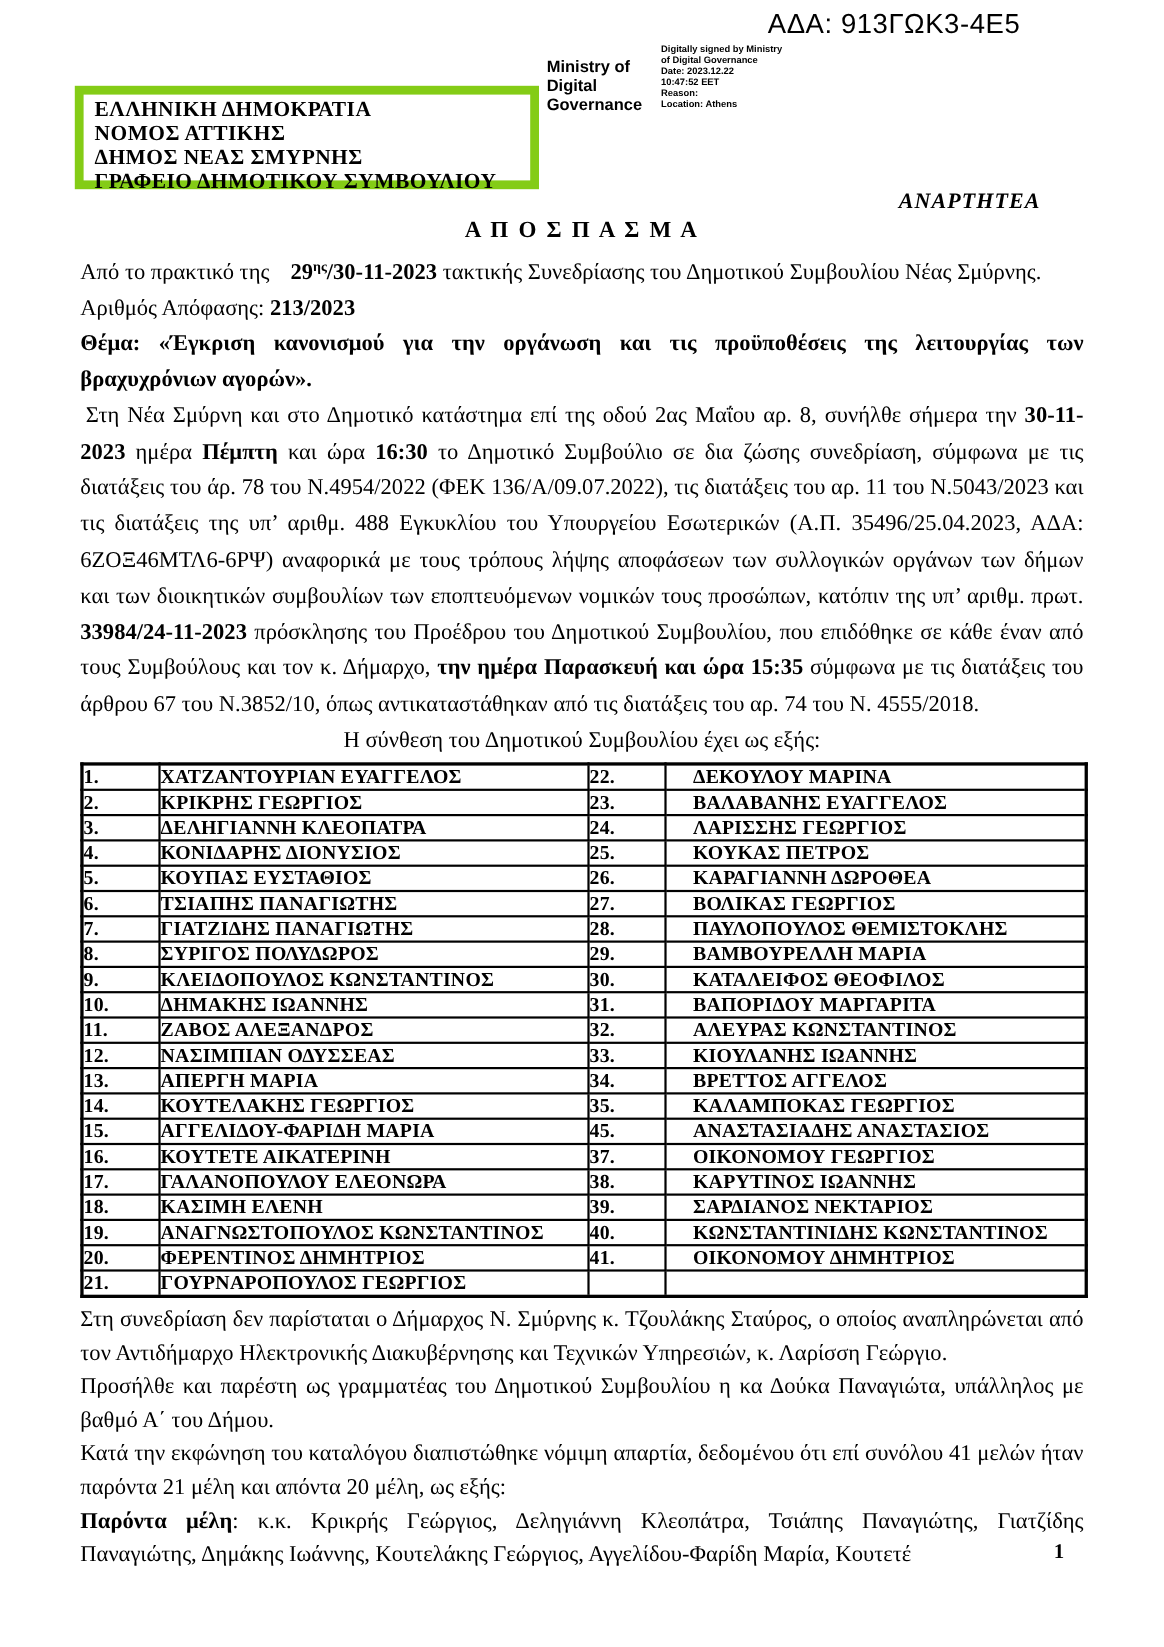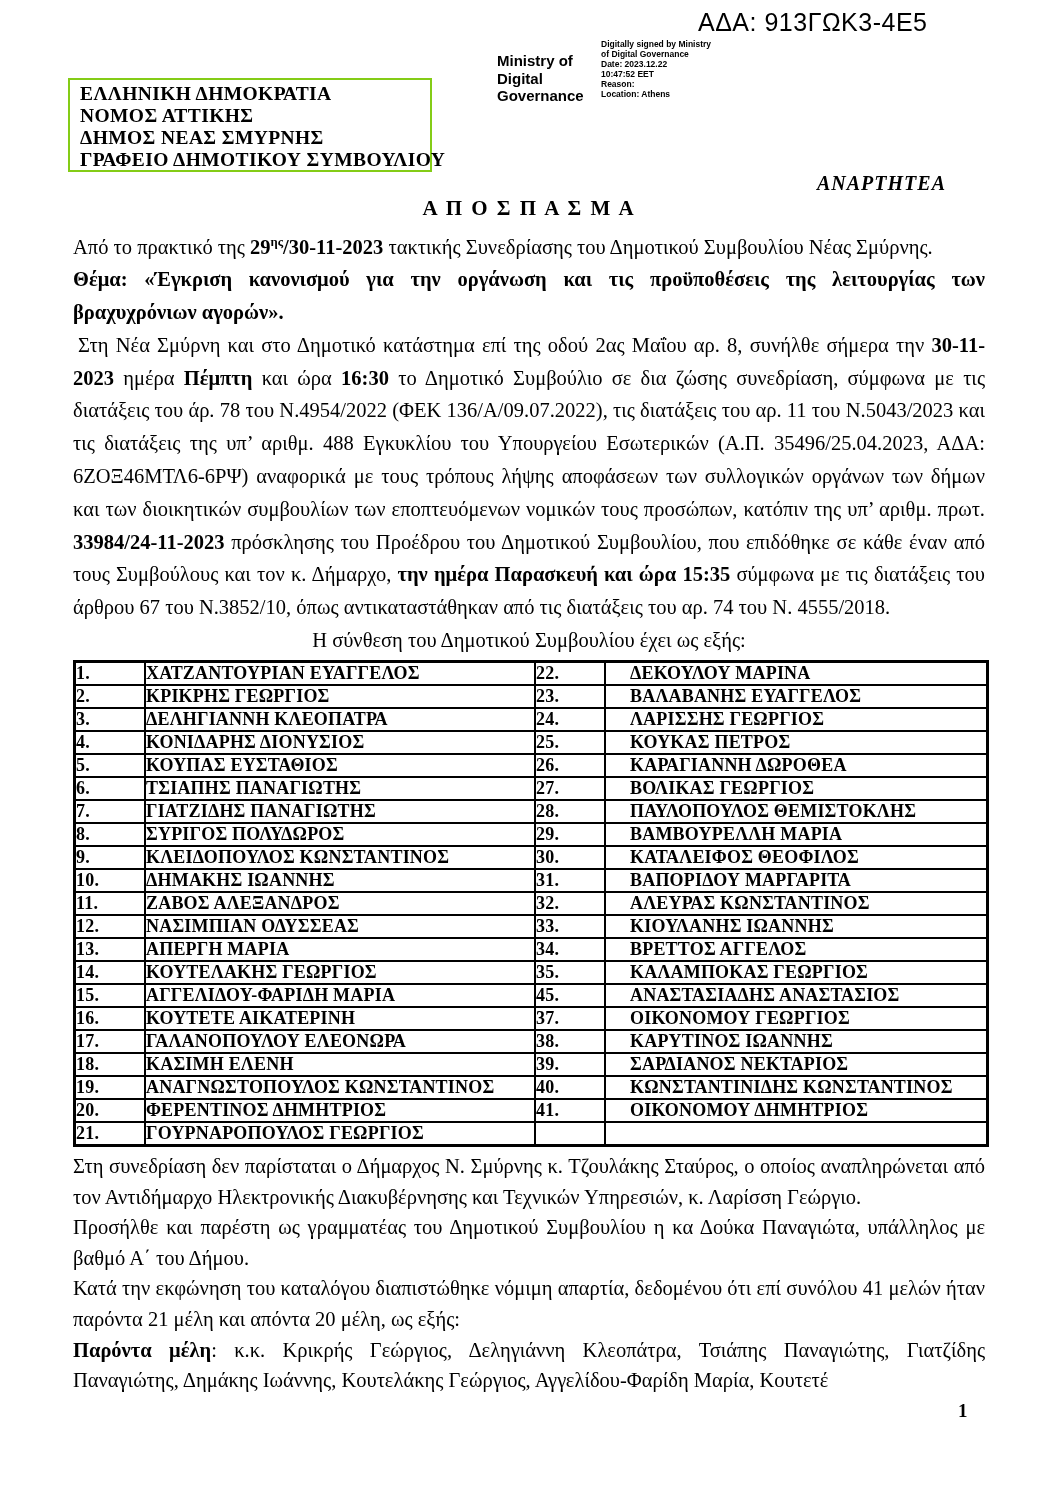--- a/index.html
+++ b/index.html
@@ -10,22 +10,22 @@
   }
   .sans{font-family:"Liberation Sans","DejaVu Sans",sans-serif;}
 
   
   .ada-code{position:absolute;top:8px;left:698px;font-size:25px;letter-spacing:0.5px;}
   .ministry{position:absolute;top:40px;left:497px;font-size:15px;font-weight:bold;line-height:17.5px;margin-top:12px;}
   .sig-block{position:absolute;top:39px;left:601px;font-size:8.5px;font-weight:bold;line-height:10px;}
 
   
   .header-box{
-    position:absolute;left:68px;top:78px;width:364px;height:94px;box-sizing:border-box;
-    border:2px solid #84cc16;padding:3px 10px 0 10px;
+    position:absolute;left:68px;top:78px;width:422px;height:94px;box-sizing:border-box;
+    border:8px solid #84cc16;padding:3px 10px 0 10px;
   }
   .header-box div{font-weight:bold;font-size:19.5px;line-height:22px;letter-spacing:0.4px;white-space:nowrap;}
 
   .anartitea{position:absolute;top:172px;right:112px;font-size:20px;font-style:italic;font-weight:bold;letter-spacing:1px;}
   .doc-title{position:absolute;top:196px;left:0;width:100%;text-align:center;font-weight:bold;font-size:21px;letter-spacing:2px;}
 
   
   .flow{position:absolute;left:73px;top:226px;width:912px;font-size:20.5px;}
   .flow p{margin:0;}
   .intro p{line-height:32px;}
@@ -79,21 +79,22 @@
   <div>ΔΗΜΟΣ ΝΕΑΣ ΣΜΥΡΝΗΣ</div>
   <div>ΓΡΑΦΕΙΟ ΔΗΜΟΤΙΚΟΥ ΣΥΜΒΟΥΛΙΟΥ</div>
 </div>
 
 <div class="anartitea">ΑΝΑΡΤΗΤΕΑ</div>
 
 <div class="doc-title">Α Π Ο Σ Π Α Σ Μ Α</div>
 
 <div class="flow">
   <div class="intro">
-    <p><span>Από το πρακτικό της </span><span style="font-weight: bold;">29</span><sup style="font-weight: bold; margin-top: 26px;">ης</sup><span style="font-weight: bold;">/30-11-2023</span><span> τακτικής Συνεδρίασης του Δημοτικού Συμβουλίου Νέας Σμύρνης.</span></p>
+    <p><span>Από το πρακτικό της </span><span style="font-weight: bold; margin-left: 14px;">29</span><sup style="font-weight: bold; margin-top: 26px;">ης</sup><span style="font-weight: bold;">/30-11-2023</span><span> τακτικής Συνεδρίασης του Δημοτικού Συμβουλίου Νέας Σμύρνης.</span></p>
+    <p><span>Αριθμός Απόφασης: </span><span style="font-weight: bold;">213/2023</span></p>
   </div>
 
   <p class="theme"><span style="font-weight: bold;">Θέμα: «Έγκριση κανονισμού για την οργάνωση και τις προϋποθέσεις της λειτουργίας των βραχυχρόνιων αγορών».</span></p>
 
   <p class="session"><span>Στη Νέα Σμύρνη και στο Δημοτικό κατάστημα επί της οδού 2ας Μαΐου αρ. 8, συνήλθε σήμερα την </span><span style="font-weight: bold;">30-11-2023</span><span> ημέρα </span><span style="font-weight: bold;">Πέμπτη</span><span> και ώρα </span><span style="font-weight: bold;">16:30</span><span> το Δημοτικό Συμβούλιο σε δια ζώσης συνεδρίαση, σύμφωνα με τις διατάξεις του άρ. 78 του Ν.4954/2022 (ΦΕΚ 136/Α/09.07.2022), τις διατάξεις του αρ. 11 του Ν.5043/2023 και τις διατάξεις της υπ’ αριθμ. 488 Εγκυκλίου του Υπουργείου Εσωτερικών (Α.Π. 35496/25.04.2023, ΑΔΑ: 6ΖΟΞ46ΜΤΛ6-6ΡΨ) αναφορικά με τους τρόπους λήψης αποφάσεων των συλλογικών οργάνων των δήμων και των διοικητικών συμβουλίων των εποπτευόμενων νομικών τους προσώπων, κατόπιν της υπ’ αριθμ. πρωτ. </span><span style="font-weight: bold;">33984/24-11-2023</span><span> πρόσκλησης του Προέδρου του Δημοτικού Συμβουλίου, που επιδόθηκε σε κάθε έναν από τους Συμβούλους και τον κ. Δήμαρχο, </span><span style="font-weight: bold;">την ημέρα Παρασκευή και ώρα 15:35</span><span> σύμφωνα με τις διατάξεις του άρθρου 67 του Ν.3852/10, όπως αντικαταστάθηκαν από τις διατάξεις του αρ. 74 του Ν. 4555/2018.</span></p>
 
   <p class="composition">Η σύνθεση του Δημοτικού Συμβουλίου έχει ως εξής:</p>
 
   <table class="council">
     <tbody>

